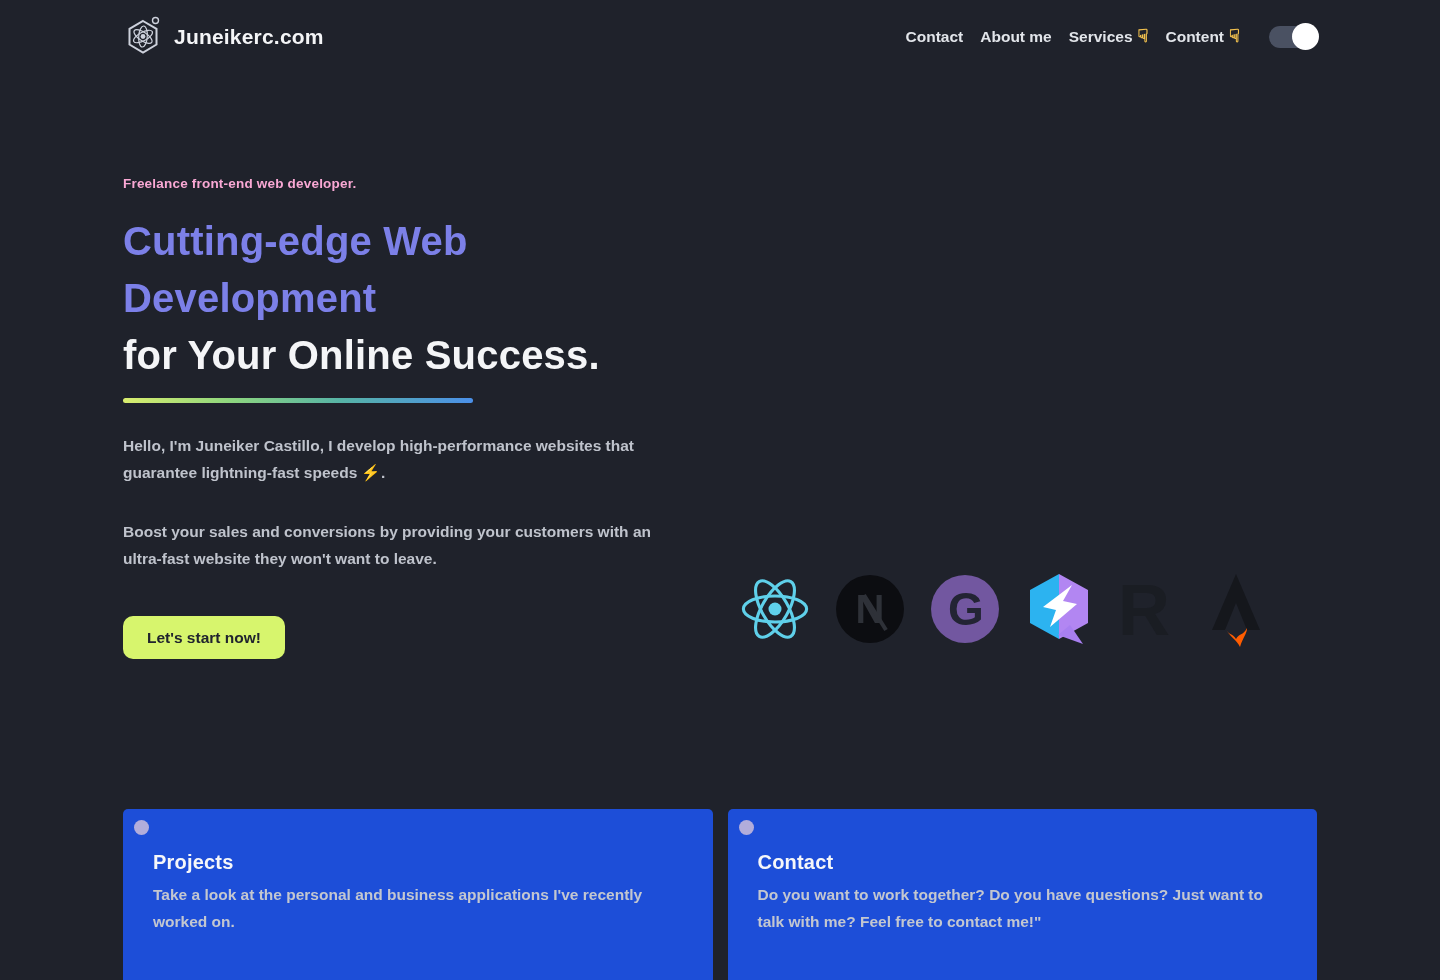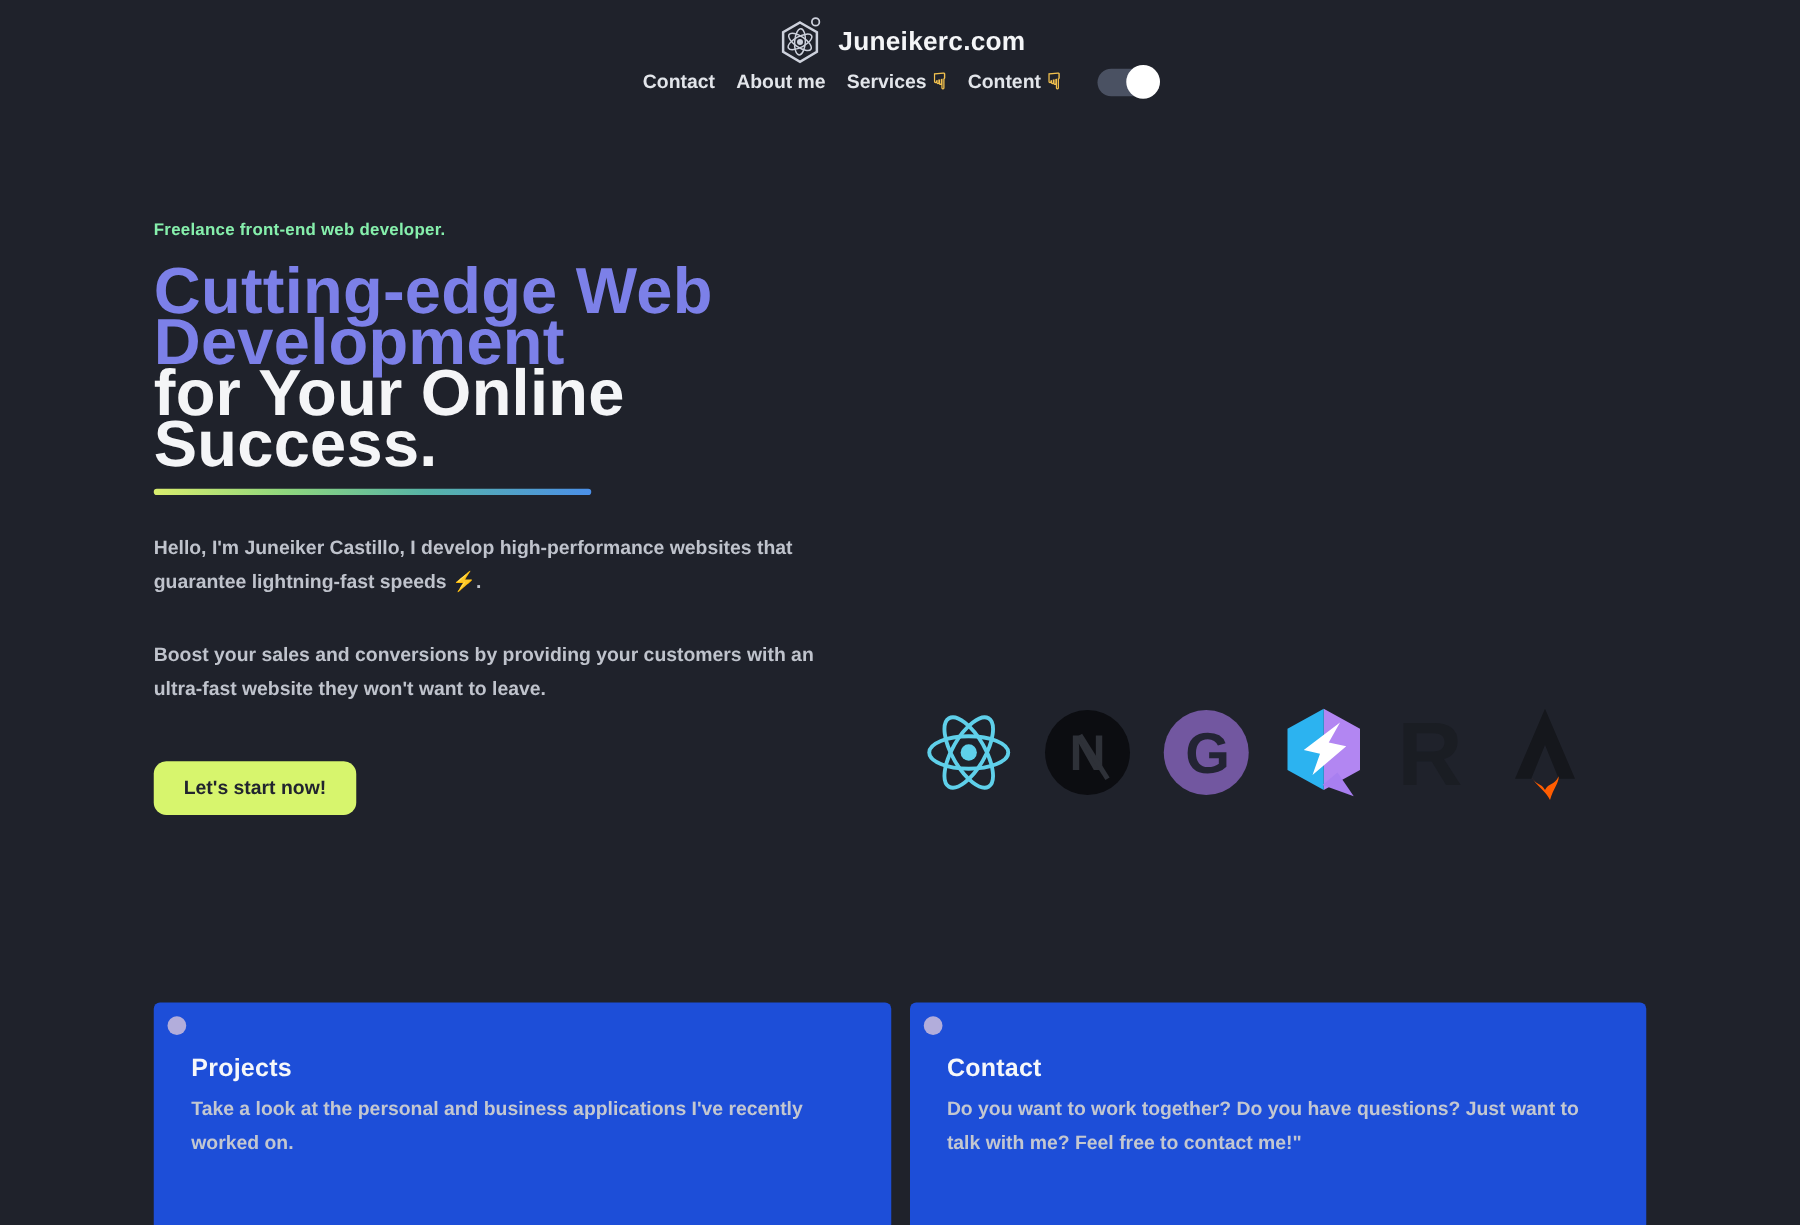--- a/index.html
+++ b/index.html
@@ -3,21 +3,21 @@
 <meta charset="utf-8">
 <style>
   * { margin: 0; padding: 0; box-sizing: border-box; }
   html, body { width: 1440px; height: 980px; overflow: hidden; }
   body {
     background: #1f222b;
     font-family: "Liberation Sans", sans-serif;
     font-weight: bold;
     color: #ffffff;
   }
-  .container { width: 1194px; margin: 0 auto; flex-direction: column; }
+  .container { width: 1194px; margin: 0 auto; }
 
   
   header {
     display: flex;
     align-items: center;
     justify-content: space-between;
     padding-top: 13px;
     height: 60px;
   }
   .brand { display: flex; align-items: center; gap: 11px; cursor: pointer; }
@@ -45,22 +45,22 @@
   }
   .toggle .knob {
     position: absolute; right: -2px; top: -3px;
     width: 27px; height: 27px;
     background: #ffffff; border-radius: 50%;
   }
 
   
   .hero { margin-top: 116px; display: flex; justify-content: space-between; }
   .hero-left { width: 575px; }
-  .eyebrow { font-size: 13.5px; color: #86efac; letter-spacing: 0.2px; }
-  h1 { margin-top: 22px; font-size: 52px; line-height: 41px; letter-spacing: 0.2px; }
+  .eyebrow { font-size: 13.5px; color: #f9a8d4; letter-spacing: 0.2px; }
+  h1 { margin-top: 22px; font-size: 40px; line-height: 57px; letter-spacing: 0.2px; }
   h1 .accent { display: block; color: #7c80e8; }
   h1 .rest { display: block; color: #f4f5f7; }
   .grad-bar {
     margin-top: 14px;
     width: 350px; height: 5px; border-radius: 3px;
     background: linear-gradient(90deg, #d9ed6e 0%, #8fd77e 30%, #57b4a6 62%, #4b90e9 100%);
   }
   .lead {
     margin-top: 30px;
     width: 540px;

